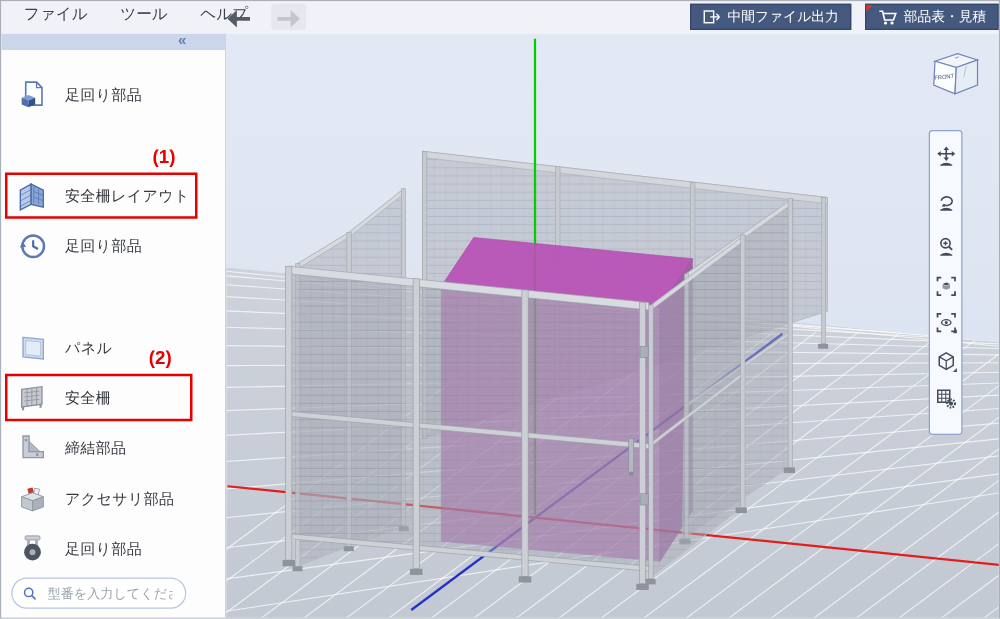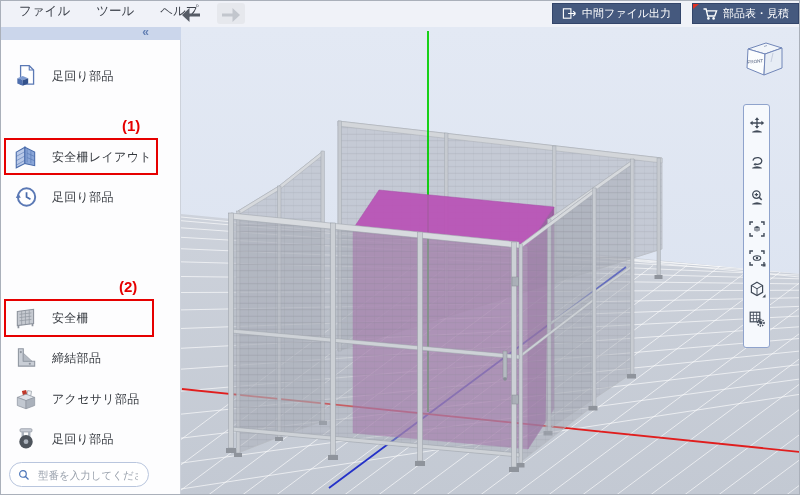--- a/index.html
+++ b/index.html
@@ -100,20 +100,27 @@
         </svg>
       <span class="lbl">安全柵レイアウト</span>
     </div>
     <div class="side-item" style="top:150px">
       <svg class="ic" viewBox="0 0 24 24">
           <circle cx="12.5" cy="12" r="8" fill="#fff" stroke="#5b79b5" stroke-width="1.8"></circle>
           <path d="M12.5 7.5V12l3.6 2" fill="none" stroke="#4a6cab" stroke-width="1.6"></path>
           <path d="M4.8 8.5 2.6 13l4.6-.4z" fill="#5b79b5"></path>
         </svg>
       <span class="lbl">足回り部品</span>
+    </div>
+    <div class="side-item" style="top:231px">
+      <svg class="ic" viewBox="0 0 24 24">
+          <path d="M5 4.5 20 6v14.5L5 19z" fill="#cfdef2" stroke="#8fa6c8"></path>
+          <path d="M7 6.8l11 1.1v10.5L7 17.3z" fill="#e3edf9" stroke="#aebfd8" stroke-width=".7"></path>
+        </svg>
+      <span class="lbl">パネル</span>
     </div>
     <div class="side-item" style="top:271px">
       <svg class="ic" viewBox="0 0 24 24">
           <path d="M4 6 19 4v13L4 19z" fill="#c6cad1" stroke="#8d939d"></path>
           <path d="M6 8.6l11-1.3M6 11.6l11-1.3M6 14.6l11-1.3M8 5.6v13M11.5 5.2v13M15 4.8v13" stroke="#878d97" stroke-width=".7" opacity=".8"></path>
           <path d="M5 19v2.5M18 17v2.5" stroke="#8d939d" stroke-width="1.6"></path>
         </svg>
       <span class="lbl">安全柵</span>
     </div>
     <div class="side-item" style="top:311px">

